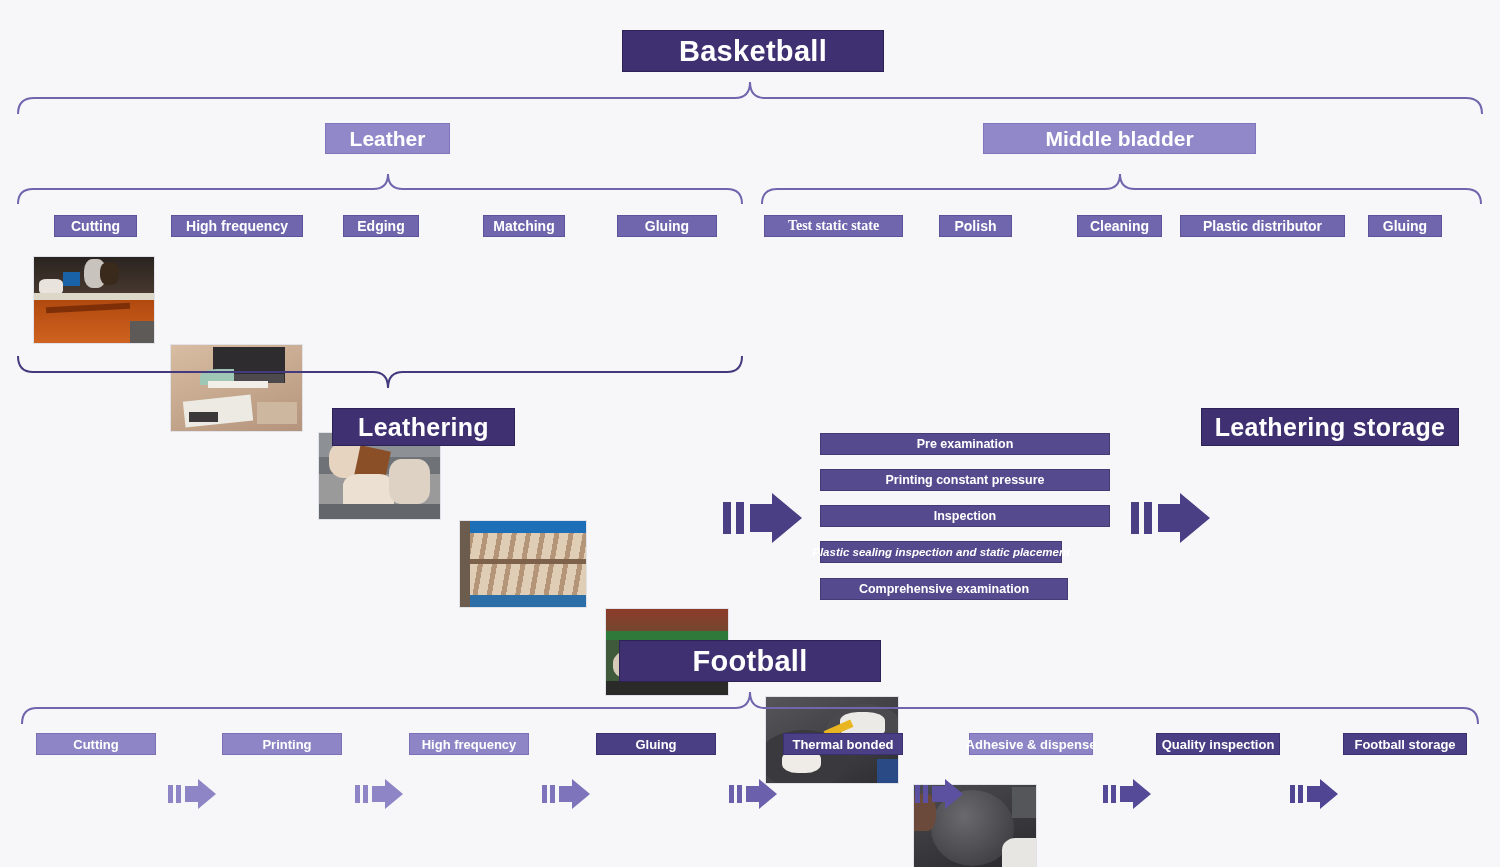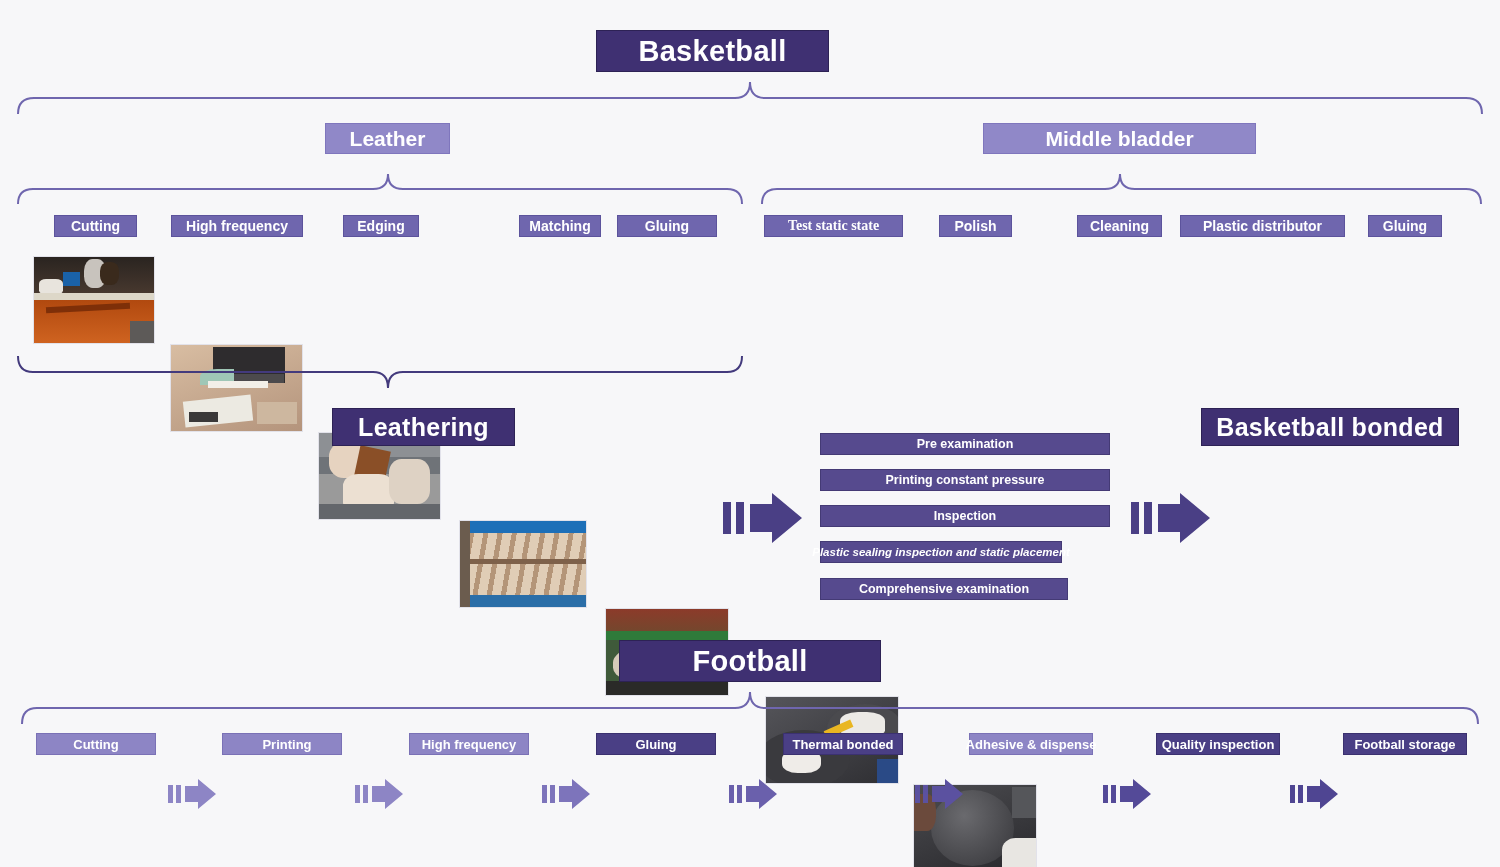--- a/index.html
+++ b/index.html
@@ -78,40 +78,40 @@
 
   
   .brace { position: absolute; pointer-events: none; }
 
   
   .arrow { position: absolute; }
 </style>
 </head>
 <body>
 
-<div class="title-chip abs" style="left:596px; top:30px; width:233px;">Basketball</div>
+<div class="title-chip abs" style="left:622px; top:30px; width:262px;">Basketball</div>
 
 <svg class="brace" style="left:0px; top:78px;" width="1500" height="40" viewBox="0 0 1500 40">
   <path d="M18 36 Q18 20 34 20 L735 20 Q750 20 750 4 Q750 20 765 20 L1466 20 Q1482 20 1482 36" fill="none" stroke="#6f66ae" stroke-width="2"></path>
 </svg>
 
 <div class="head-chip abs" style="left:325px; top:123px; width:125px;">Leather</div>
 <div class="head-chip abs" style="left:983px; top:123px; width:273px;">Middle bladder</div>
 
 <svg class="brace" style="left:0px; top:170px;" width="760" height="38" viewBox="0 0 760 38">
   <path d="M18 34 Q18 19 33 19 L373 19 Q388 19 388 4 Q388 19 403 19 L727 19 Q742 19 742 34" fill="none" stroke="#6f66ae" stroke-width="2"></path>
 </svg>
 <svg class="brace" style="left:755px; top:170px;" width="745" height="38" viewBox="0 0 745 38">
   <path d="M7 34 Q7 19 22 19 L350 19 Q365 19 365 4 Q365 19 380 19 L711 19 Q726 19 726 34" fill="none" stroke="#6f66ae" stroke-width="2"></path>
 </svg>
 
 <div class="step-chip abs" style="left:54px;  top:215px; width:83px;">Cutting</div>
 <div class="step-chip abs" style="left:171px; top:215px; width:132px;">High frequency</div>
 <div class="step-chip abs" style="left:343px; top:215px; width:76px;">Edging</div>
-<div class="step-chip abs" style="left:483px; top:215px; width:82px;margin-left:36px;">Matching</div>
+<div class="step-chip abs" style="left:483px; top:215px; width:82px;">Matching</div>
 <div class="step-chip abs" style="left:617px; top:215px; width:100px;">Gluing</div>
 
 <div class="photo abs" style="left:33px; top:256px; width:122px; height:88px; background:#8a3a1b;">
   <i style="left:0;top:0;width:100%;height:46%;background:linear-gradient(180deg,#2a2420,#4a3a30);"></i>
   <i style="left:42%;top:2%;width:18%;height:34%;background:#c8c3bd;border-radius:40%;"></i>
   <i style="left:55%;top:6%;width:16%;height:26%;background:#3a2a1c;border-radius:40%;"></i>
   <i style="left:24%;top:18%;width:14%;height:16%;background:#1a62a8;"></i>
   <i style="left:4%;top:26%;width:20%;height:18%;background:#e8e4dd;border-radius:30%;"></i>
   <i style="left:0;top:42%;width:100%;height:11%;background:#ddd7c8;"></i>
   <i style="left:0;top:50%;width:100%;height:50%;background:linear-gradient(180deg,#b1490f,#cf6320);"></i>
@@ -192,21 +192,21 @@
 <div class="proc-chip abs" style="left:820px; top:505px; width:290px;">Inspection</div>
 <div class="proc-chip abs" style="left:820px; top:541px; width:242px; font-size:11.5px;font-style:italic;">Plastic sealing inspection and static placement</div>
 <div class="proc-chip abs" style="left:820px; top:578px; width:248px;">Comprehensive examination</div>
 
 <svg class="arrow" style="left:1130px; top:492px;" width="82" height="52" viewBox="0 0 82 52">
   <rect x="1" y="10" width="8" height="32" fill="#4a3f85"></rect>
   <rect x="14" y="10" width="8" height="32" fill="#4a3f85"></rect>
   <path d="M28 12 L50 12 L50 1 L80 26 L50 51 L50 40 L28 40 Z" fill="#4a3f85"></path>
 </svg>
 
-<div class="title-chip abs" style="left:1201px; top:408px; width:258px; height:38px; font-size:25px;">Basketball bonded</div>
+<div class="title-chip abs" style="left:1201px; top:408px; width:258px; height:38px; font-size:25px;">Leathering storage</div>
 
 <div class="title-chip abs" style="left:619px; top:640px; width:262px;">Football</div>
 
 <svg class="brace" style="left:10px; top:688px;" width="1480" height="40" viewBox="0 0 1480 40">
   <path d="M12 36 Q12 20 27 20 L725 20 Q740 20 740 4 Q740 20 755 20 L1453 20 Q1468 20 1468 36" fill="none" stroke="#6f66ae" stroke-width="2"></path>
 </svg>
 
 <div class="fb-chip abs" style="left:36px;  top:733px; width:120px;">Cutting</div>
 <div class="fb-chip abs" style="left:222px; top:733px; width:120px;padding-left:10px;">Printing</div>
 <div class="fb-chip abs" style="left:409px; top:733px; width:120px;">High frequency</div>

